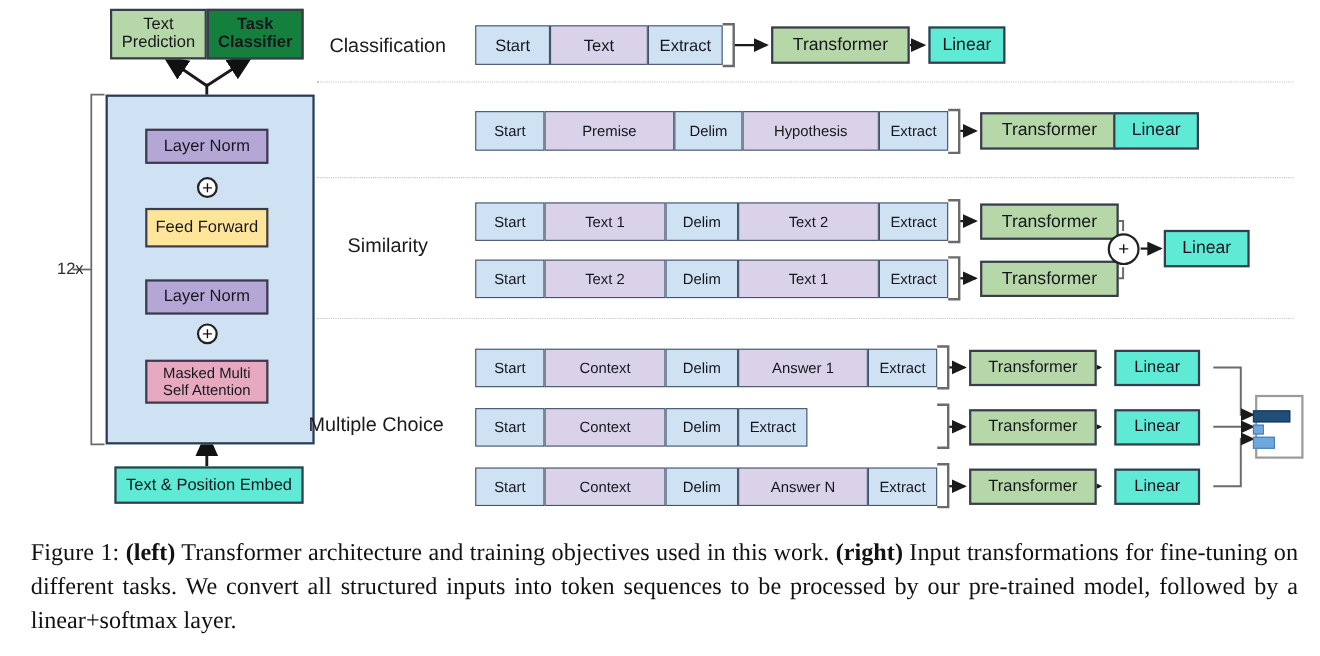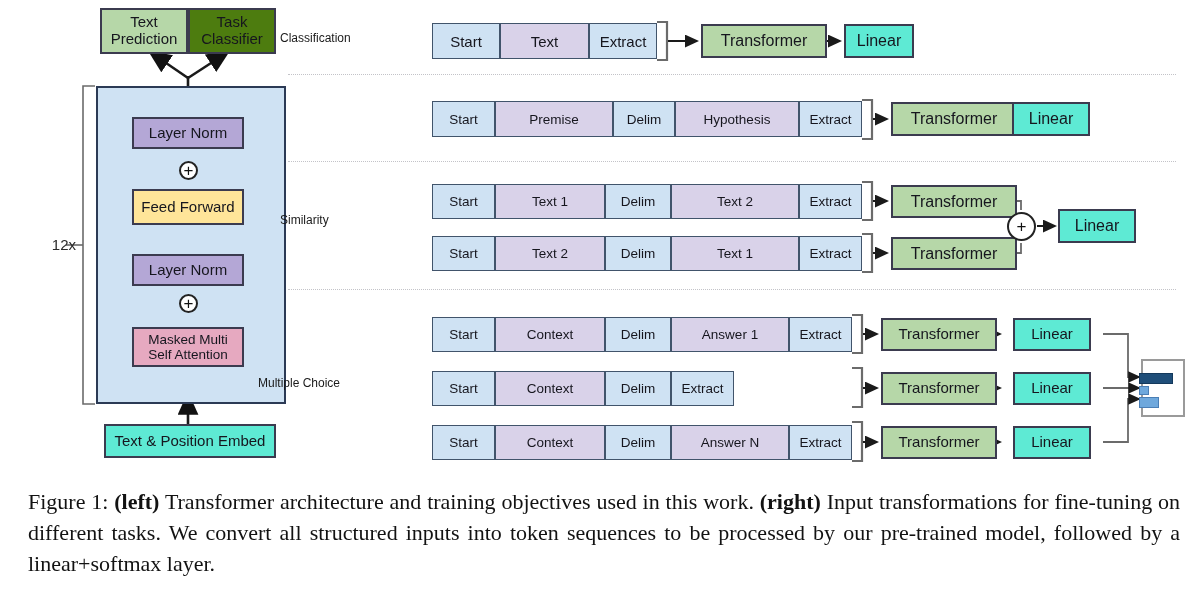--- a/index.html
+++ b/index.html
@@ -39,44 +39,44 @@
     white-space: pre-line;
   }
 
   
   .panel-bg {
     background: #cfe2f3;
     border: 2px solid #2b3a55;
     box-sizing: border-box;
   }
   .c-green-light { background: #b6d7a8; }
-  .c-green-dark  { background: #4d7c0f; }
+  .c-green-dark  { background: #15803d; font-weight: bold; }
   .c-purple      { background: #b4a7d6; }
   .c-yellow      { background: #ffe599; }
   .c-pink        { background: #e6a9c0; }
   .c-orange      { background: #5eead4; }
   .c-blue        { background: #cfe2f3; }
   .c-lav         { background: #d9d2e9; }
 
   
   .tok {
     box-sizing: border-box;
     border: 1.5px solid #41546b;
     display: flex;
     align-items: center;
     justify-content: center;
     font-size: 15px;
     color: #16161e;
   }
   .tok.small { font-size: 13.5px; }
 
   .task-label {
-    font-size: 12px;
+    font-size: 18px;
     color: #1a1a1a;
-    text-align: left;
+    text-align: center;
     white-space: nowrap;
   }
 
   .sep {
     height: 0;
     border-top: 1.5px dotted #c3c3c8;
   }
 
   .rep-label {
     font-size: 15px;

